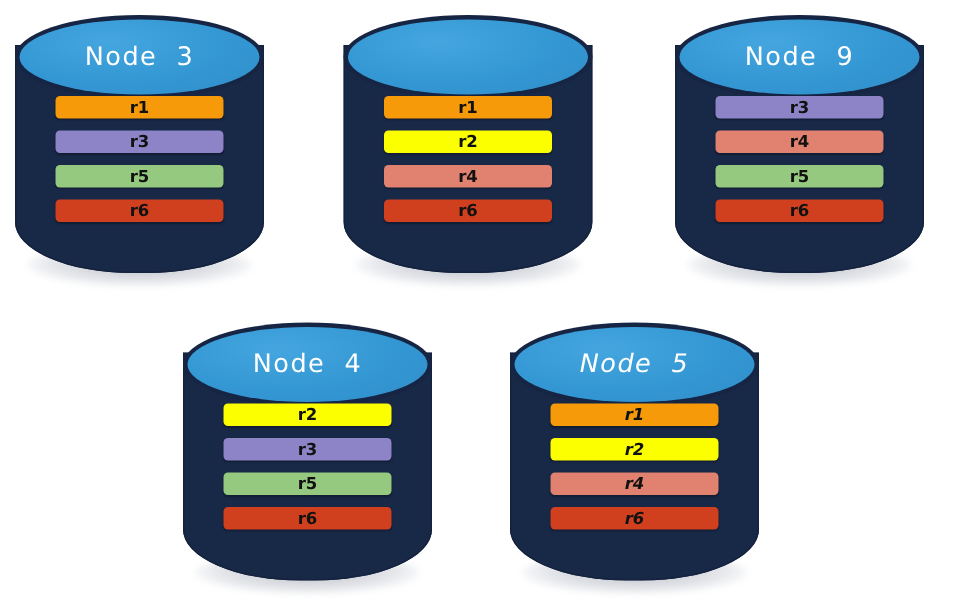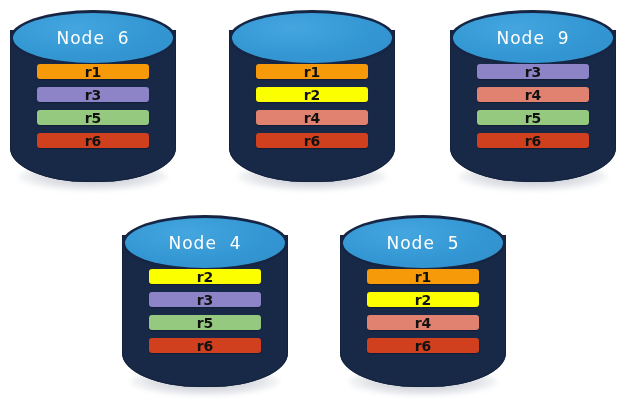--- a/index.html
+++ b/index.html
@@ -107,37 +107,37 @@
     flex-direction: column;
     gap: 8px;
   }
 
   .replica {
     height: 15px;
     border-radius: 3px;
     display: flex;
     align-items: center;
     justify-content: center;
-    font-size: 14px;
+    font-size: 11px;
     font-weight: bold;
     color: #111111;
     line-height: 1;
     box-shadow: 0 1px 1px rgba(0,0,0,0.28);
   }
 </style>
 </head>
 <body>
 
 <div id="diagram">
     <div class="node" style="left: 10px; top: 8px;">
       <div class="node-shadow"></div>
       <div class="node-body" style="background: rgb(24, 40, 71);"></div>
       <div class="node-rim"></div>
       <div class="node-top"></div>
-      <div class="node-label">Node  6</div>
+      <div class="node-label">Node  3</div>
       <div class="replica-stack">
         <div class="replica" style="background: rgb(247, 154, 10);">r1</div>
         <div class="replica" style="background: rgb(141, 132, 200);">r3</div>
         <div class="replica" style="background: rgb(148, 201, 127);">r5</div>
         <div class="replica" style="background: rgb(208, 64, 31);">r6</div>
       </div>
     </div>
     <div class="node" style="left: 229px; top: 8px;">
       <div class="node-shadow"></div>
       <div class="node-body" style="background: rgb(24, 40, 71);"></div>
@@ -169,21 +169,21 @@
       <div class="node-rim"></div>
       <div class="node-top"></div>
       <div class="node-label">Node  4</div>
       <div class="replica-stack">
         <div class="replica" style="background: rgb(251, 255, 0);">r2</div>
         <div class="replica" style="background: rgb(141, 132, 200);">r3</div>
         <div class="replica" style="background: rgb(148, 201, 127);">r5</div>
         <div class="replica" style="background: rgb(208, 64, 31);">r6</div>
       </div>
     </div>
-    <div class="node" style="left: 340px; top: 213px;">
+    <div class="node" style="left: 340px; top: 213px; font-style: italic;">
       <div class="node-shadow"></div>
       <div class="node-body" style="background: rgb(24, 40, 71);"></div>
       <div class="node-rim"></div>
       <div class="node-top"></div>
       <div class="node-label">Node  5</div>
       <div class="replica-stack">
         <div class="replica" style="background: rgb(247, 154, 10);">r1</div>
         <div class="replica" style="background: rgb(251, 255, 0);">r2</div>
         <div class="replica" style="background: rgb(224, 130, 111);">r4</div>
         <div class="replica" style="background: rgb(208, 64, 31);">r6</div>

